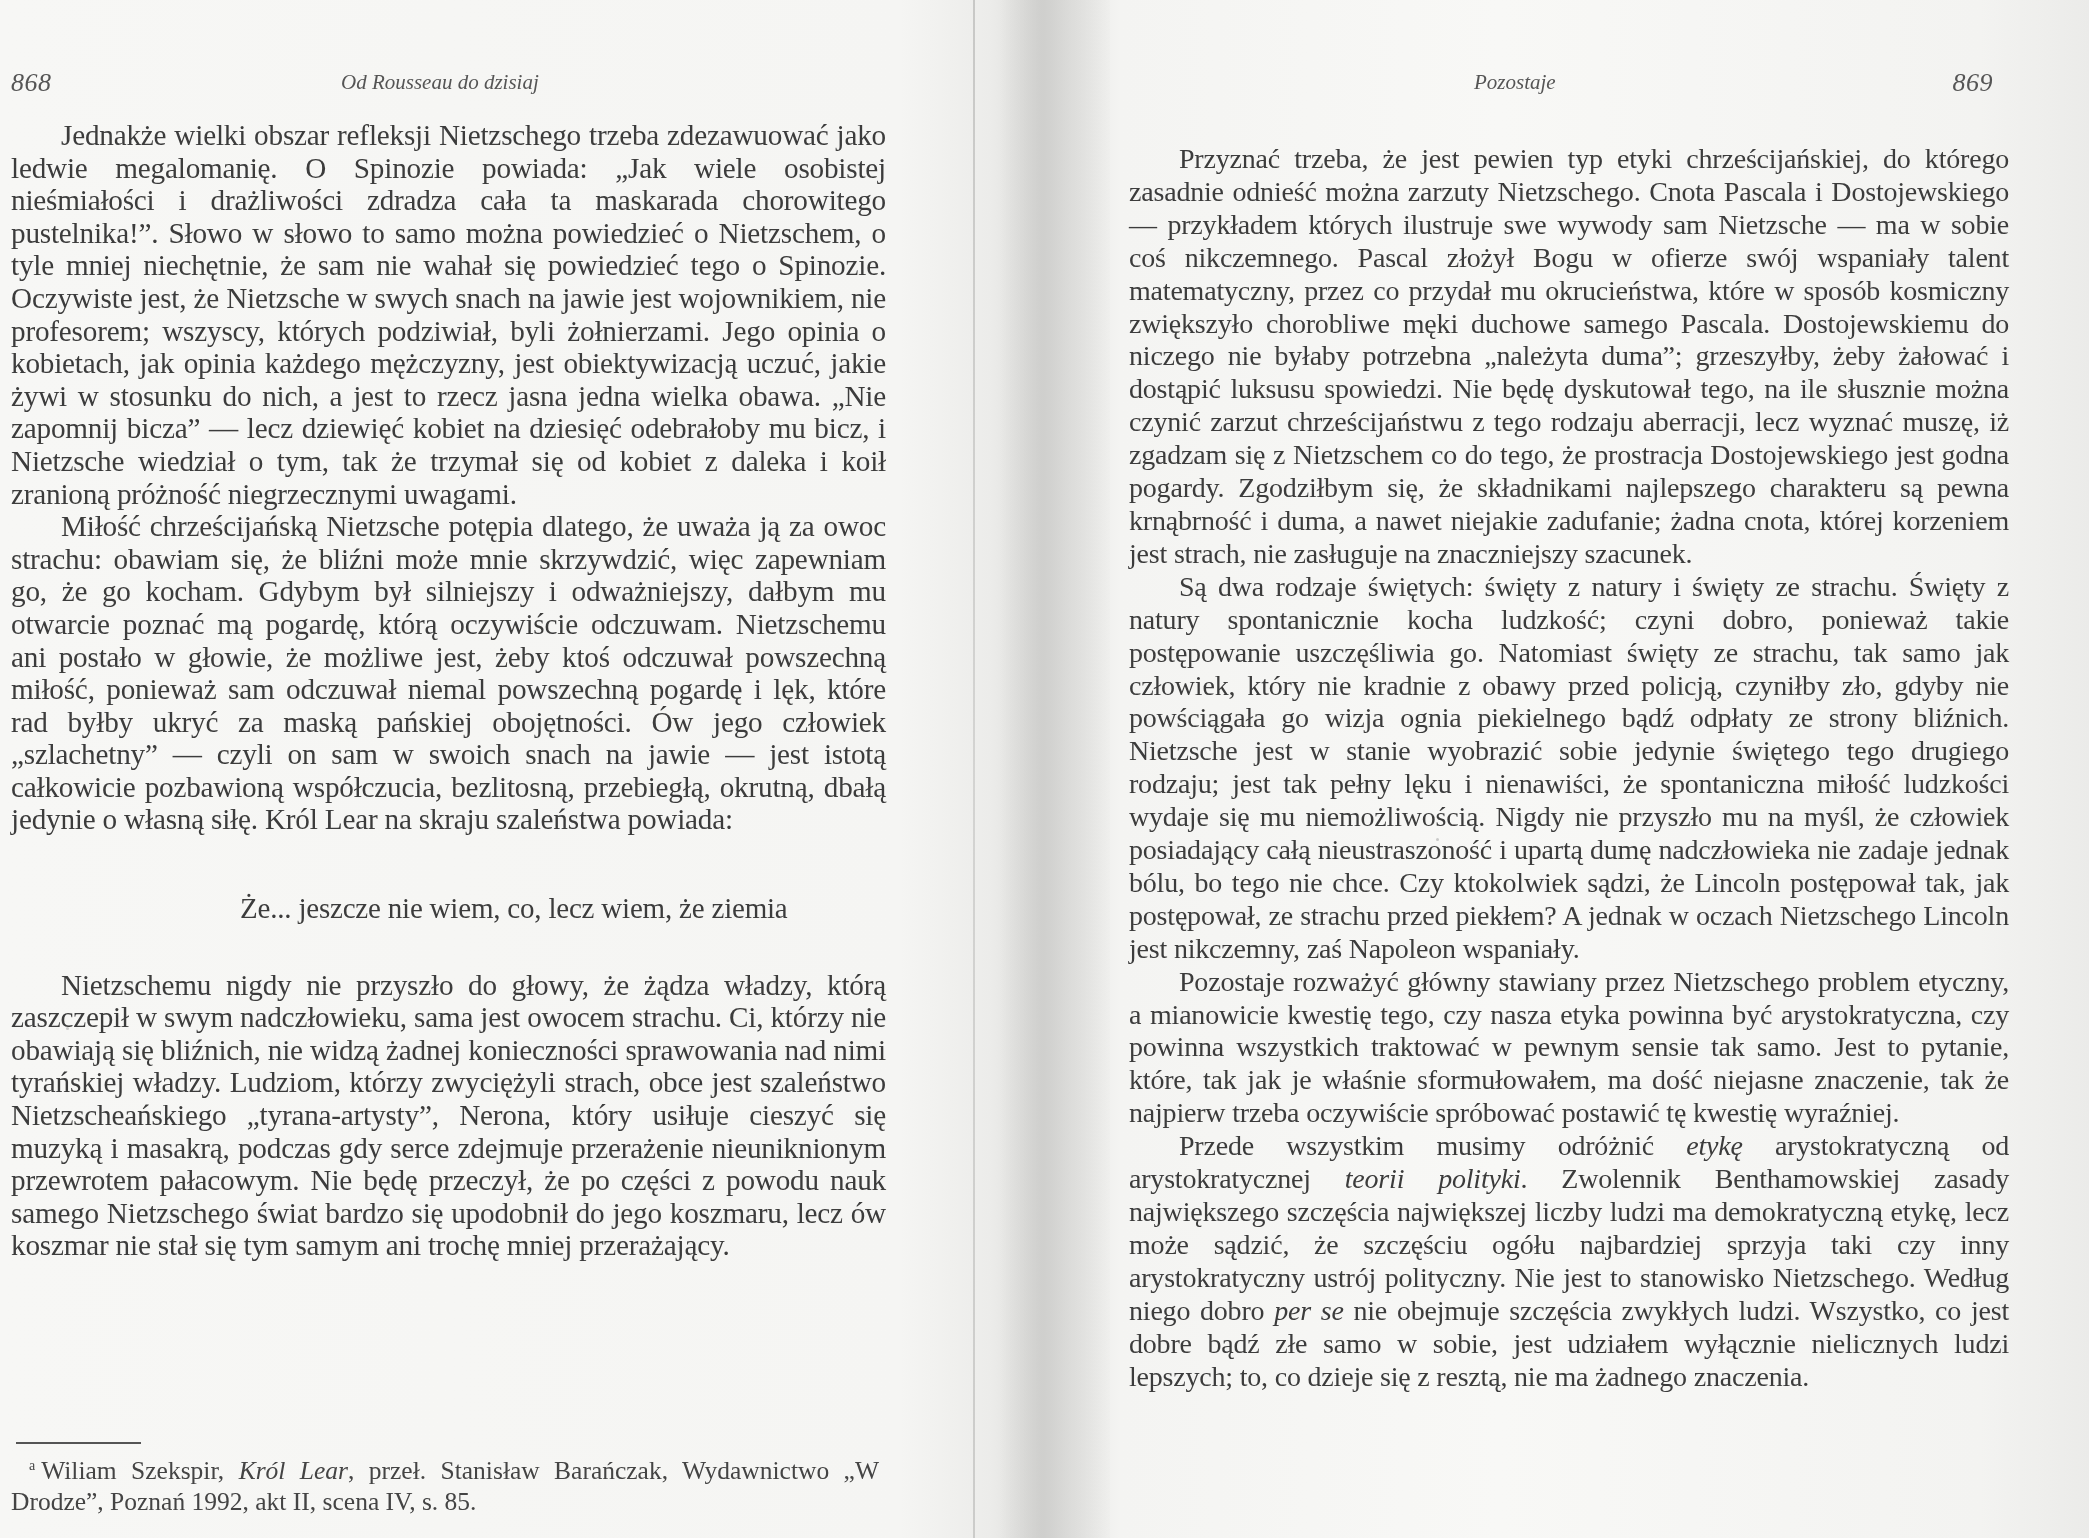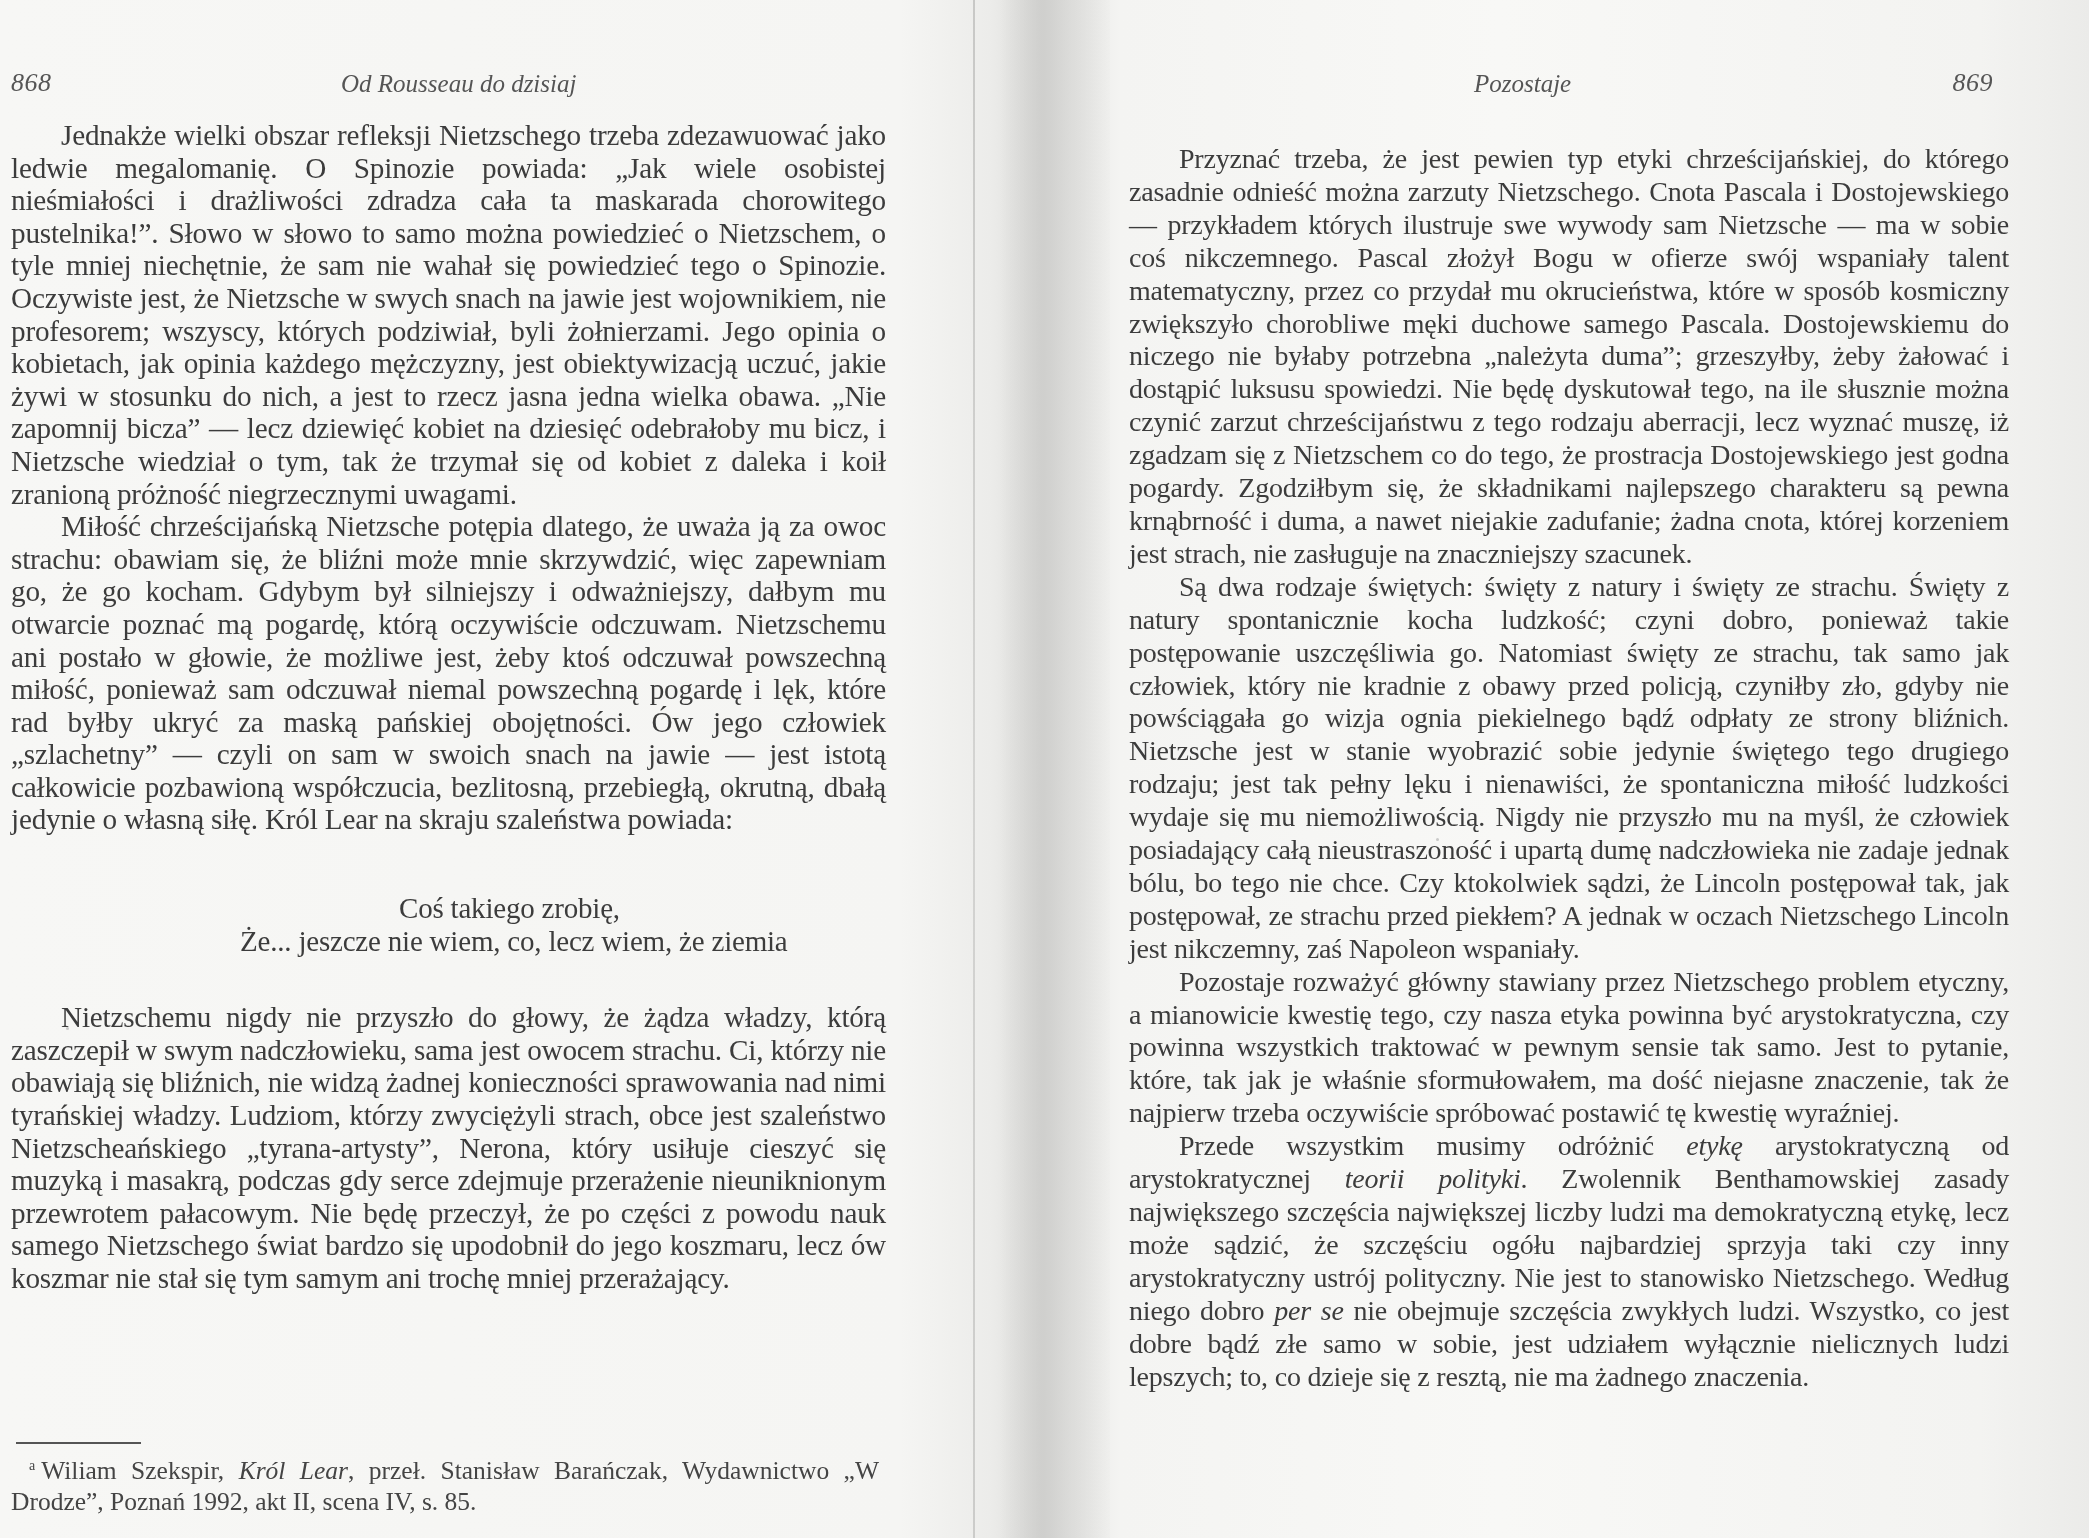--- a/index.html
+++ b/index.html
@@ -67,21 +67,21 @@
     font-size: 26px;
     letter-spacing: 0.5px;
     font-style: italic;
   }
   .page-left .folio { left: 0; }
   .page-right .folio { right: 6px; }
   .head-title {
     position: absolute;
     top: 2px;
     font-style: italic;
-    font-size: 25px;
+    font-size: 21px;
   }
   .page-left .head-title { left: 330px; }
   .page-right .head-title { left: 380px; }
 
   .body-text {
     position: absolute;
     top: 119px;
     left: 0;
     width: 100%;
     font-size: 29.2px;
@@ -162,21 +162,20 @@
     <div class="running-head">
       <span class="folio">868</span>
       <span class="head-title">Od Rousseau do dzisiaj</span>
     </div>
 
     <div class="body-text">
       <p class="para">Jednakże wielki obszar refleksji Nietzschego trzeba zdezawuować jako ledwie megalomanię. O Spinozie powiada: „Jak wiele osobistej nieśmiałości i drażliwości zdradza cała ta maskarada chorowitego pustelnika!”. Słowo w słowo to samo można powiedzieć o Nietzschem, o tyle mniej niechętnie, że sam nie wahał się powiedzieć tego o Spinozie. Oczywiste jest, że Nietzsche w swych snach na jawie jest wojownikiem, nie profesorem; wszyscy, których podziwiał, byli żołnierzami. Jego opinia o kobietach, jak opinia każdego mężczyzny, jest obiektywizacją uczuć, jakie żywi w stosunku do nich, a jest to rzecz jasna jedna wielka obawa. „Nie zapomnij bicza” — lecz dziewięć kobiet na dziesięć odebrałoby mu bicz, i Nietzsche wiedział o tym, tak że trzymał się od kobiet z daleka i koił zranioną próżność niegrzecznymi uwagami.</p>
       <p class="para">Miłość chrześcijańską Nietzsche potępia dlatego, że uważa ją za owoc strachu: obawiam się, że bliźni może mnie skrzywdzić, więc zapewniam go, że go kocham. Gdybym był silniejszy i odważniejszy, dałbym mu otwarcie poznać mą pogardę, którą oczywiście odczuwam. Nietzschemu ani postało w głowie, że możliwe jest, żeby ktoś odczuwał powszechną miłość, ponieważ sam odczuwał niemal powszechną pogardę i lęk, które rad byłby ukryć za maską pańskiej obojętności. Ów jego człowiek „szlachetny” — czyli on sam w swoich snach na jawie — jest istotą całkowicie pozbawioną współczucia, bezlitosną, przebiegłą, okrutną, dbałą jedynie o własną siłę. Król Lear na skraju szaleństwa powiada:</p>
 
       <div class="verse">
-        <span class="verse-line first">Coś takiego zrobię,</span>
         <span class="verse-line">Że... jeszcze nie wiem, co, lecz wiem, że ziemia</span>
       </div>
 
       <p class="para">Nietzschemu nigdy nie przyszło do głowy, że żądza władzy, którą zaszczepił w swym nadczłowieku, sama jest owocem strachu. Ci, którzy nie obawiają się bliźnich, nie widzą żadnej konieczności sprawowania nad nimi tyrańskiej władzy. Ludziom, którzy zwyciężyli strach, obce jest szaleństwo Nietzscheańskiego „tyrana-artysty”, Nerona, który usiłuje cieszyć się muzyką i masakrą, podczas gdy serce zdejmuje przerażenie nieuniknionym przewrotem pałacowym. Nie będę przeczył, że po części z powodu nauk samego Nietzschego świat bardzo się upodobnił do jego koszmaru, lecz ów koszmar nie stał się tym samym ani trochę mniej przerażający.</p>
     </div>
 
     <div class="footnote-rule"></div>
     <div class="footnote"><span class="fn-mark">a</span><span>Wiliam Szekspir, </span><em>Król Lear</em><span>, przeł. Stanisław Barańczak, Wydawnictwo „W Drodze”, Poznań 1992, akt II, scena IV, s. 85.</span></div>
   </div>
 

